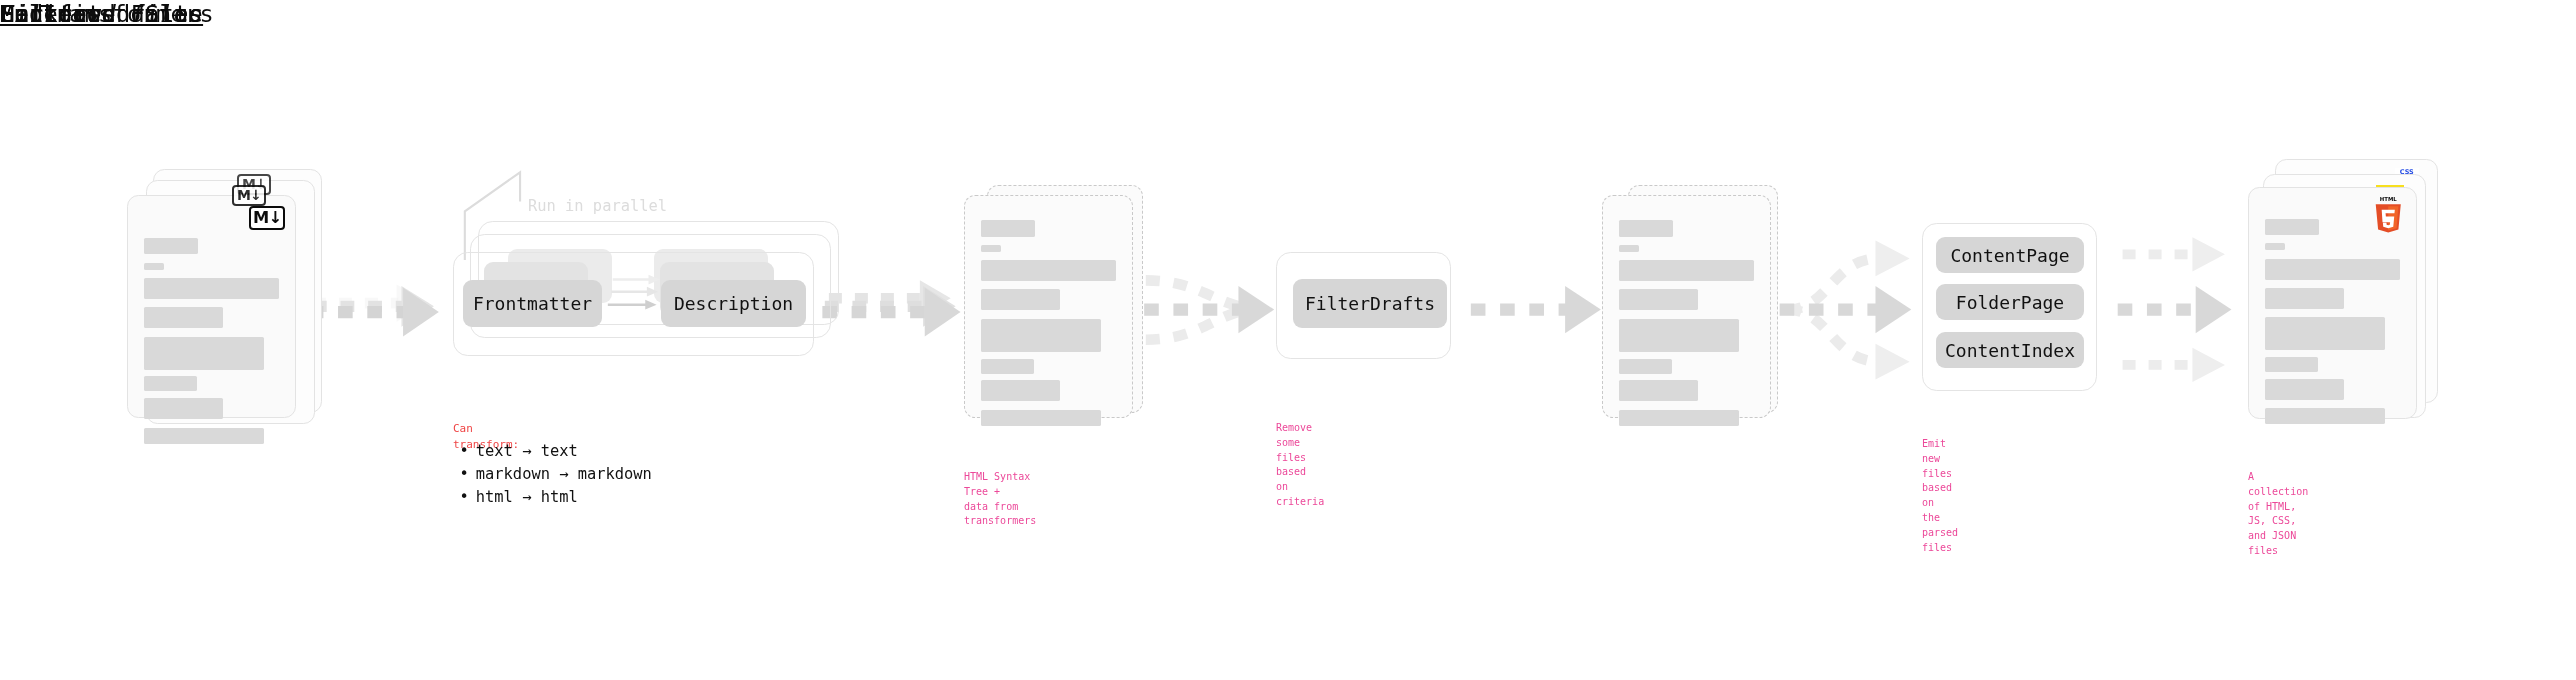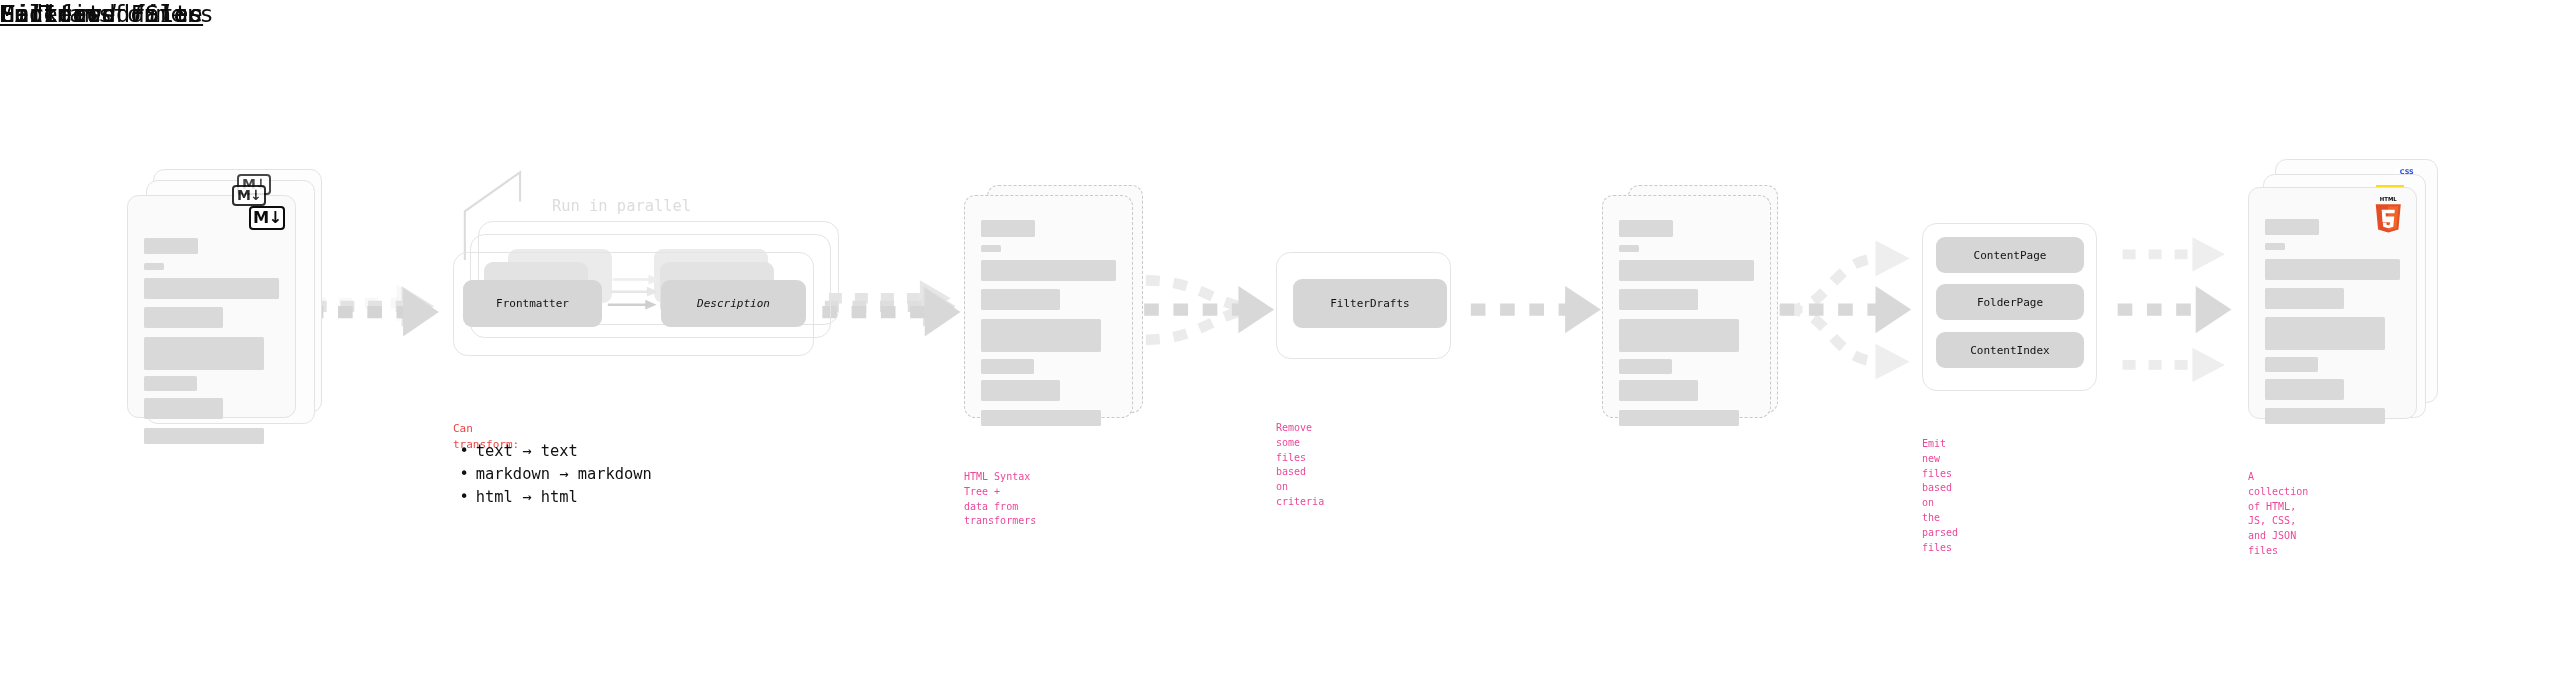--- a/index.html
+++ b/index.html
@@ -46,21 +46,21 @@
   .js-badge{ position:absolute; width:28px; height:14px; background:#f7df1e; }
   .css-badge{
     position:absolute; width:24.4px; height:12.2px; background:#fff;
     border-bottom:3.3px solid #264de4; color:#264de4;
     font-size:6.5px; font-weight:700; text-align:center; line-height:9px;
     font-family:"DejaVu Sans","Liberation Sans",sans-serif;
   }
   .pill{
     position:absolute; background:#d6d6d6; border-radius:9px;
     display:flex; align-items:center; justify-content:center;
-    font-size:11px; color:#111; white-space:nowrap;
+    font-size:18px; color:#111; white-space:nowrap;
   }
   .pill.faint1{ background:#ebebeb; color:transparent; }
   .pill.faint2{ background:#e3e3e3; color:transparent; }
 
   .grp-box{
     position:absolute; border:1.3px solid #e4e4e4; border-radius:14.6px; background:#fff;
   }
   .grp-box.plain{ background:transparent; }
 
   .runlabel{ position:absolute; font-size:15.4px; color:#dcdcdc; white-space:nowrap; }
@@ -144,34 +144,34 @@
       <div class="skel" style="left:16.3px;top:202px;width:79px;height:21px;"></div>
       <div class="skel" style="left:16.3px;top:232px;width:120px;height:16.3px;"></div>
     </div>
     <div class="md-badge" style="left:237px;top:174px;width:34px;height:21px;font-size:14px;line-height:17px;opacity:0.75;">M↓</div>
     <div class="md-badge" style="left:232px;top:185px;width:34px;height:21px;font-size:14px;line-height:17px;opacity:0.85;">M↓</div>
 
     <div class="title" style="left:127px;top:429px;text-decoration:underline;">Markdown Files</div>
   </div>
 
   <div class="stage" style="left:0;top:0;">
-    <div class="runlabel" style="left:528px;top:197px;margin-left:24px;">Run in parallel</div>
+    <div class="runlabel" style="left:528px;top:197px;">Run in parallel</div>
 
     <div class="grp-box plain" style="left:478px;top:221px;width:361px;height:104px;"></div>
     <div class="grp-box plain" style="left:470px;top:234px;width:361px;height:104px;"></div>
 
     <div class="pill faint1" style="left:508px;top:249px;width:104px;height:54px;"></div>
     <div class="pill faint1" style="left:654px;top:249px;width:114px;height:54px;"></div>
     <div class="pill faint2" style="left:484px;top:262px;width:104px;height:54px;"></div>
     <div class="pill faint2" style="left:660px;top:262px;width:114px;height:54px;"></div>
 
     <div class="grp-box plain" style="left:453px;top:252px;width:361px;height:104px;"></div>
 
     <div class="pill" style="left:463px;top:280px;width:139px;height:47px;">Frontmatter</div>
-    <div class="pill" style="left:661px;top:280px;width:145px;height:47px;font-style:italic;">Description</div>
+    <div class="pill" style="left:661px;top:280px;width:145px;height:47px;">Description</div>
 
     <svg class="layer" viewBox="0 0 3170 838">
       <line x1="754" y1="344" x2="800" y2="344" stroke="#ededed" stroke-width="3"></line>
       <polygon points="798,338 812,344 798,350" fill="#ededed"></polygon>
       <line x1="752" y1="359" x2="798" y2="359" stroke="#e6e6e6" stroke-width="3"></line>
       <polygon points="796,353 810,359 796,365" fill="#e6e6e6"></polygon>
       <line x1="748" y1="375" x2="796" y2="375" stroke="#cfcfcf" stroke-width="3"></line>
       <polygon points="794,369 808,375 794,381" fill="#cfcfcf"></polygon>
     </svg>
 

